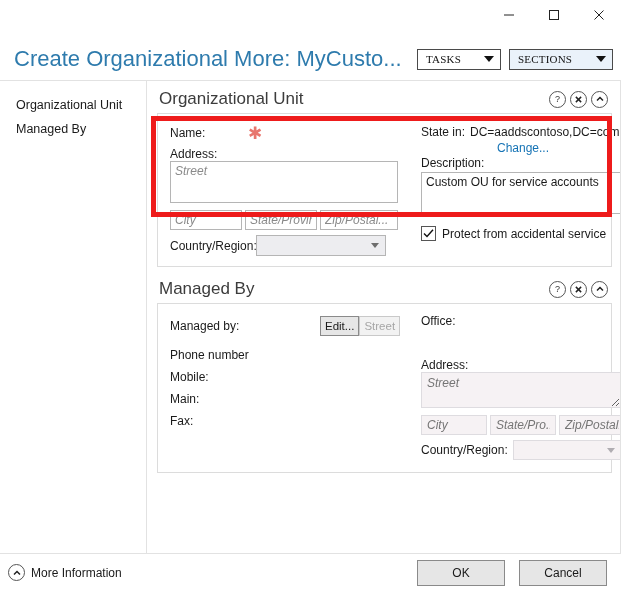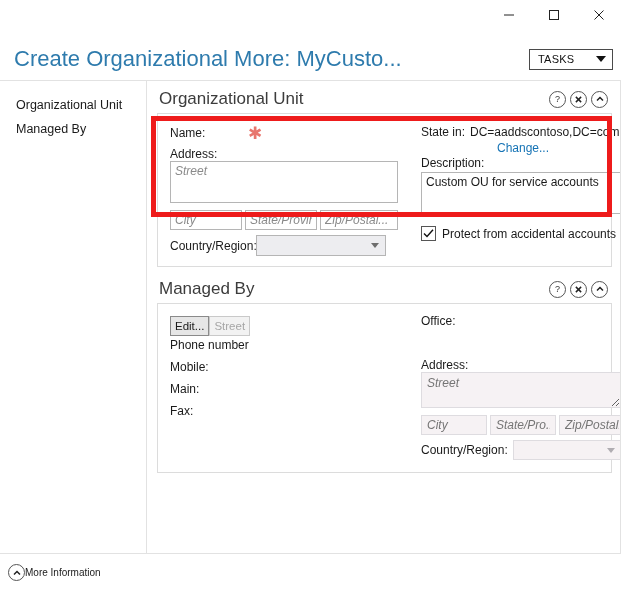--- a/index.html
+++ b/index.html
@@ -53,20 +53,21 @@
     color: #2e7bad;
     white-space: nowrap;
     letter-spacing: 0px;
     flex: 0 0 auto;
   }
   .hdr-buttons {
     margin-left: auto;
     display: flex;
     gap: 8px;
     align-items: center;
+    font-family: Liberation Serif, serif;
   }
   .dropbtn {
     height: 21px;
     min-width: 84px;
     border: 1px solid #4a4a4a;
     background: #ffffff;
     display: flex;
     align-items: center;
     justify-content: space-between;
     padding: 0 6px 0 8px;
@@ -253,21 +254,21 @@
     min-width: 34px;
     border: 1px solid #8a8a8a;
     background: #e6e6e6;
     font-size: 11.5px;
     color: #1a1a1a;
     display:flex; align-items:center; justify-content:center;
     padding: 0 4px;
     box-sizing: border-box;
   }
   .minibtn.disabled { color: #a6a6a6; border-color:#c9c9c9; background:#f2f2f2; }
-  .mb-stack { }
+  .mb-stack { margin-top: 10px; }
   .mb-stack .line { height: 22px; font-size: 12px; }
   .dis-input {
     border: 1px solid #dedce0;
     background: #f6f2f4;
     color: #8a8a8a;
     font-style: italic;
     font-size: 12px;
     box-sizing: border-box;
     padding: 3px 5px;
     font-family: "Liberation Sans", sans-serif;
@@ -304,21 +305,21 @@
 
   
   .footer {
     height: 38px;
     display: flex;
     align-items: center;
     padding: 0 14px 0 8px;
     box-sizing: border-box;
     border-top: 1px solid #e2e2e2;
   }
-  .moreinfo { display:flex; align-items:center; font-size:10px; }
+  .moreinfo { display:flex; align-items:center; gap:6px; font-size:12px; }
   .footer-btns { margin-left:auto; display:flex; gap: 14px; }
   .bigbtn {
     width: 86px; height: 24px;
     border: 1px solid #8a8a8a;
     background: #e6e6e6;
     font-size: 12px;
     color:#1a1a1a;
     display:flex; align-items:center; justify-content:center;
   }
   .mono-nowrap { white-space: nowrap; }
@@ -343,20 +344,24 @@
         <line x1="10.5" y1="1.5" x2="1.5" y2="10.5" stroke="#222" stroke-width="1"></line>
       </svg>
   </div>
 </div>
 
 <div class="header">
   <div class="page-title">Create Organizational More: MyCusto...</div>
   <div class="hdr-buttons">
     <div class="dropbtn">
       <span>TASKS</span>
+      <span class="caret"></span>
+    </div>
+    <div class="dropbtn sections">
+      <span>SECTIONS</span>
       <span class="caret"></span>
     </div>
   </div>
 </div>
 
 <div class="content">
 
   <div class="sidebar">
     <div class="side-item">
       <span>Organizational Unit</span>
@@ -421,21 +426,21 @@
           </div>
           <a class="changelink" href="#">Change...</a>
           <div class="lbl desc-lbl">Description:</div>
           <textarea class="txt desc-box" style="">Custom OU for service accounts</textarea>
           <div class="chk-row">
             <span class="chkbox">
               <svg width="11" height="9" viewBox="0 0 11 9">
                   <polyline points="1,4.5 4,7.5 10,0.8" fill="none" stroke="#111" stroke-width="1.4"></polyline>
                 </svg>
             </span>
-            <span class="lbl">Protect from accidental accounts</span>
+            <span class="lbl">Protect from accidental service</span>
           </div>
         </div>
 
       </div>
     </div>
 
     <div class="section-head" style="margin-top:10px;">
       <div class="section-title">Managed By</div>
       <div class="section-icons">
         <div class="cicon">
@@ -453,20 +458,21 @@
             </svg>
         </div>
       </div>
     </div>
 
     <div class="panel" style="padding:10px 12px 12px 12px;">
       <div class="panel-row">
 
         <div class="mb-left">
           <div class="mb-row">
+            <span class="lbl mb-lbl">Managed by:</span>
             <div class="minibtn">
               <span>Edit...</span>
             </div>
             <div class="minibtn disabled">
               <span>Street</span>
             </div>
           </div>
 
           <div class="mb-stack">
             <div class="line lbl">Phone number</div>
@@ -503,13 +509,21 @@
 
 <div class="footer">
   <div class="moreinfo">
     <span class="cicon">
       <svg width="8" height="6" viewBox="0 0 8 6">
           <polyline points="1,4.5 4,1.5 7,4.5" fill="none" stroke="#222" stroke-width="1.5"></polyline>
         </svg>
     </span>
     <span>More Information</span>
   </div>
+  <div class="footer-btns">
+    <div class="bigbtn">
+      <span>OK</span>
+    </div>
+    <div class="bigbtn">
+      <span>Cancel</span>
+    </div>
+  </div>
 </div>
 
 </body></html>

